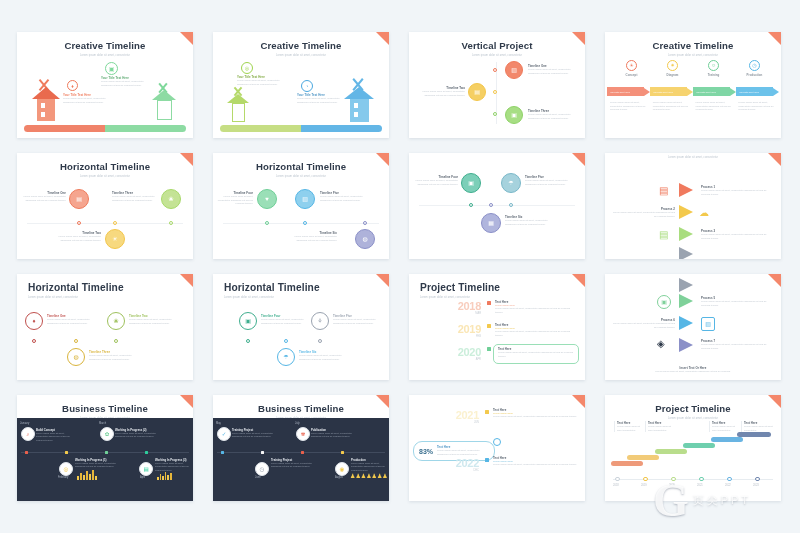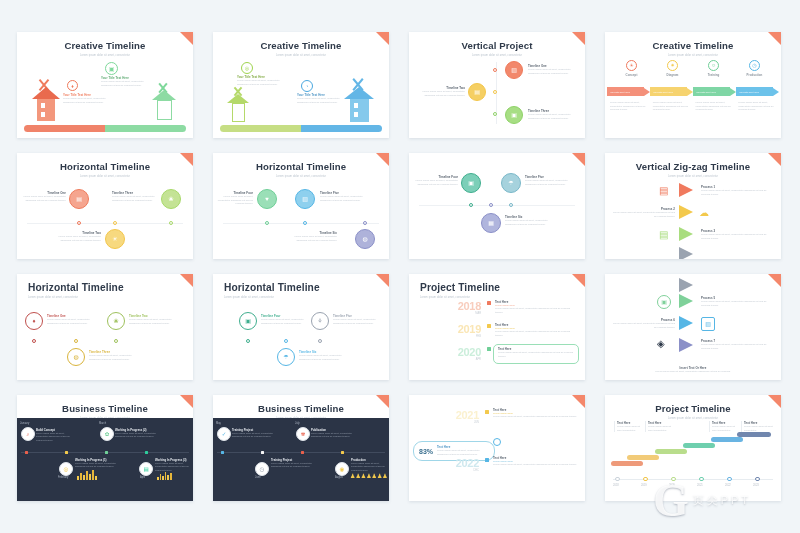--- a/index.html
+++ b/index.html
@@ -369,21 +369,20 @@
         <div class="txt">Lorem ipsum dolor sit amet, consectetur adipiscing elit sed do eiusmod tempor.</div>
       </div>
       <div class="circ" style="position:absolute;left:60px;top:44px;width:4px;height:4px;border-color:#3fae8e;"></div>
       <div class="circ" style="position:absolute;left:80px;top:44px;width:4px;height:4px;border-color:#8b90c8;"></div>
       <div class="circ" style="position:absolute;left:100px;top:44px;width:4px;height:4px;border-color:#7ab8c9;"></div>
     </div>
   </div>
 
   <div class="slide">
     <div class="corner"></div>
-    <div class="title">Vertical Zig-zag Timeline</div>
     <div class="sub">Lorem ipsum dolor sit amet, consectetur</div>
     <div class="body">
       <div class="tri" style="position:absolute;left:74px;top:6px;border-left:14px solid #f07a5e;"></div>
       <div style="position:absolute;left:54px;top:8px;color:#f07a5e;font-size:10px;">▤</div>
       <div style="position:absolute;left:96px;top:8px;width:66px;">
         <div class="lbl">Process 1</div>
         <div class="txt">Lorem ipsum dolor sit amet, consectetur adipiscing elit sed do eiusmod tempor.</div>
       </div>
 
       <div class="tri" style="position:absolute;left:74px;top:28px;border-left:14px solid #f3c94d;"></div>

